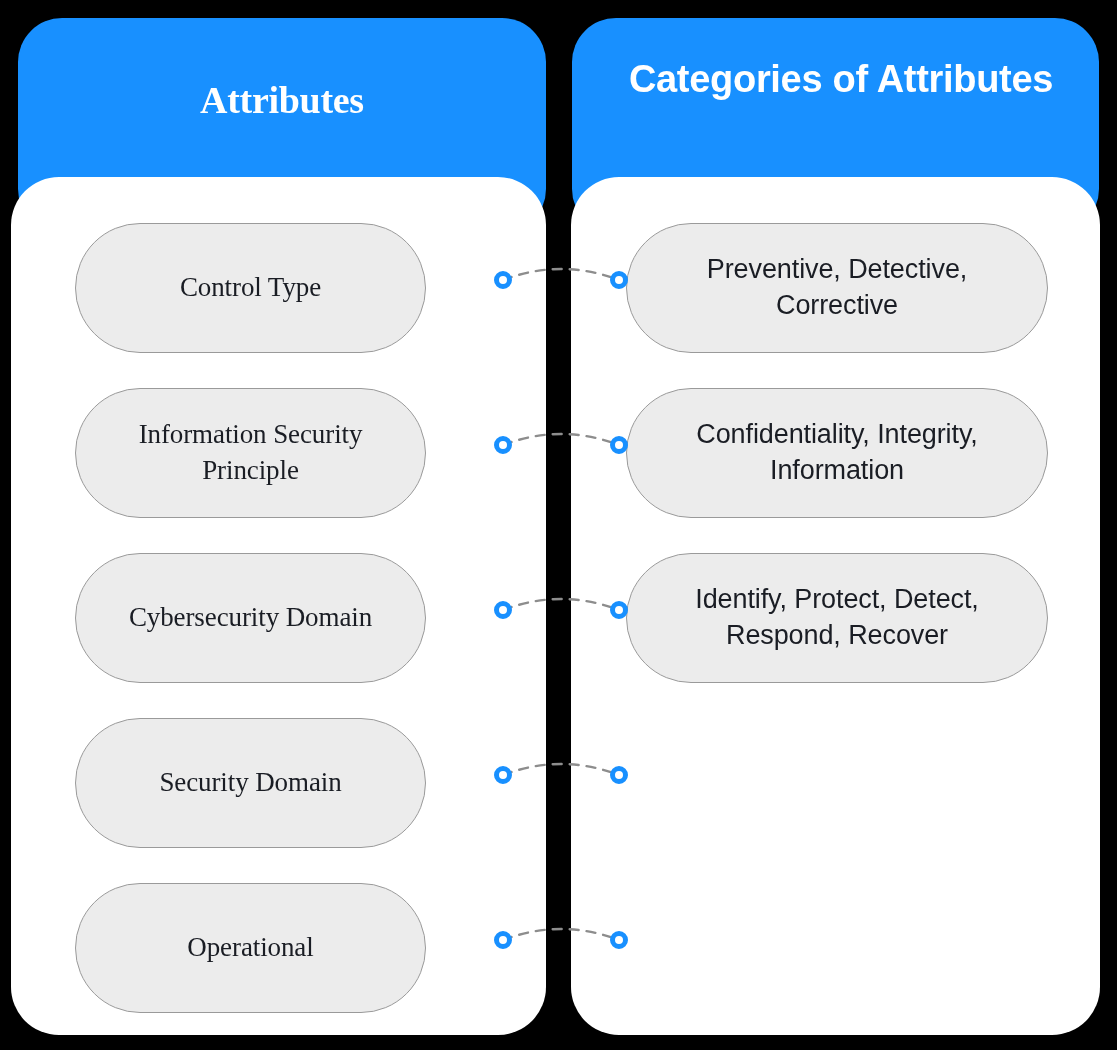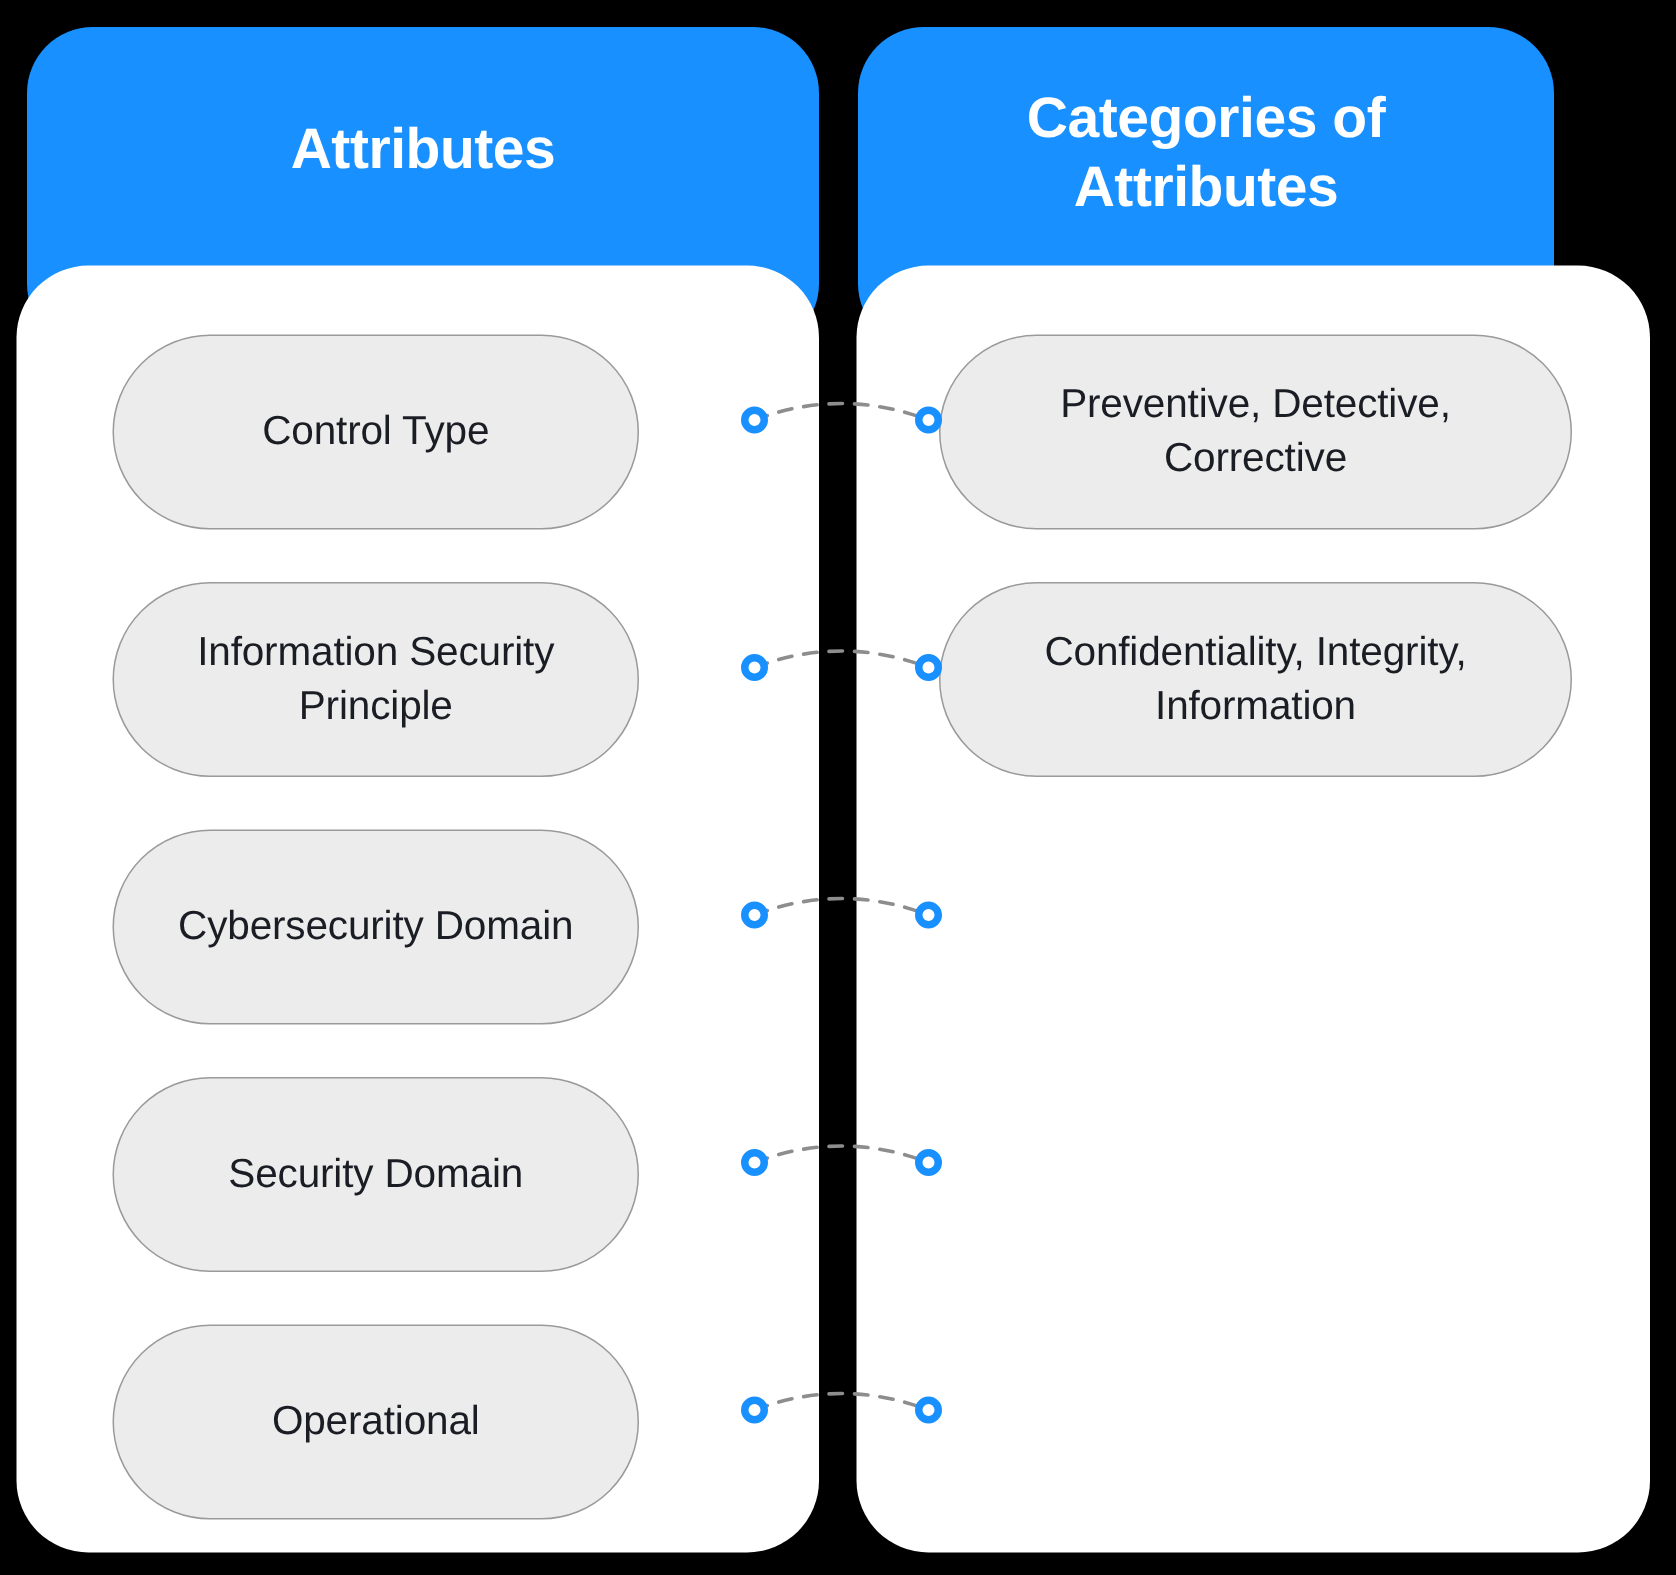--- a/index.html
+++ b/index.html
@@ -22,36 +22,36 @@
     height: 1050px;
     background: #000000;
   }
 
   
   .column {
     position: absolute;
     top: 0;
     height: 1050px;
   }
-  .column.left  { left: 0;   width: 558px; }
+  .column.left  { left: 0;   width: 558px; font-family: Liberation Serif, serif; }
   .column.right { left: 558px; width: 559px; }
 
   
   .header-plate {
     position: absolute;
     top: 18px;
     border-radius: 44px;
     background: #1890ff;
     z-index: 1;
     display: flex;
     align-items: flex-start;
     justify-content: center;
   }
   .column.left  .header-plate { left: 18px;  width: 528px; height: 215px; }
-  .column.right .header-plate { left: 14px;  width: 464px; height: 215px; }
+  .column.right .header-plate { left: 14px;  width: 516px; height: 215px; padding-left: 11px; }
 
   .header-title {
     color: #ffffff;
     font-size: 38px;
     font-weight: bold;
     line-height: 1.22;
     text-align: center;
     letter-spacing: -0.3px;
     padding: 0 20px;
     margin-top: 59px;
@@ -173,20 +173,25 @@
     <div class="body-card"></div>
     <div class="rows">
       <div class="row">
         <div class="pill">
           <span class="pill-label">Preventive, Detective, Corrective</span>
         </div>
       </div>
       <div class="row">
         <div class="pill">
           <span class="pill-label">Confidentiality, Integrity, Information</span>
+        </div>
+      </div>
+      <div class="row">
+        <div class="pill">
+          <span class="pill-label">Identify, Protect, Detect, Respond, Recover</span>
         </div>
       </div>
     </div>
   </div>
 
   <svg id="connectors" width="1117" height="1050" viewBox="0 0 1117 1050">
     <g id="connector-layer">
         <path d="M 503 280 Q 561 258 619 280" class="link"></path>
         <circle cx="503" cy="280" r="6.5" class="ring"></circle>
         <circle cx="619" cy="280" r="6.5" class="ring"></circle>

